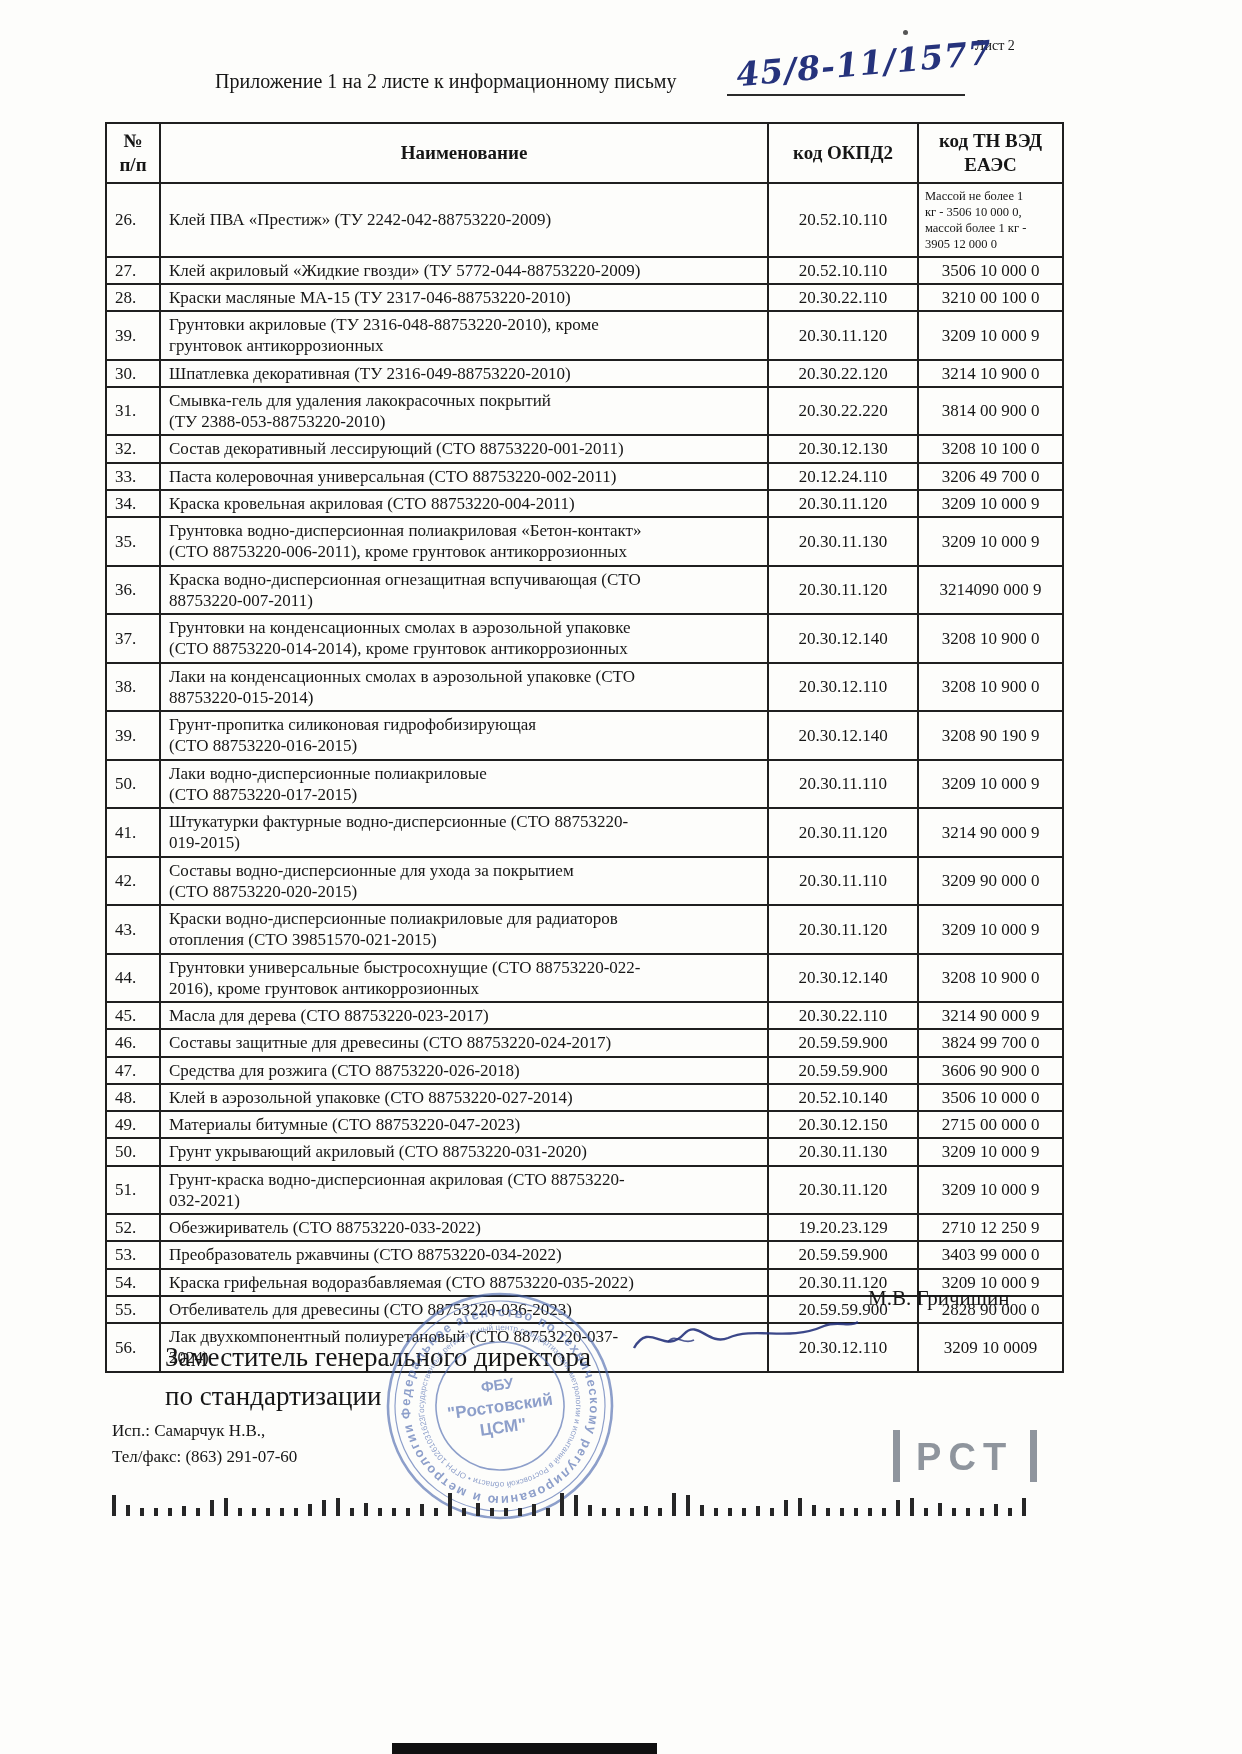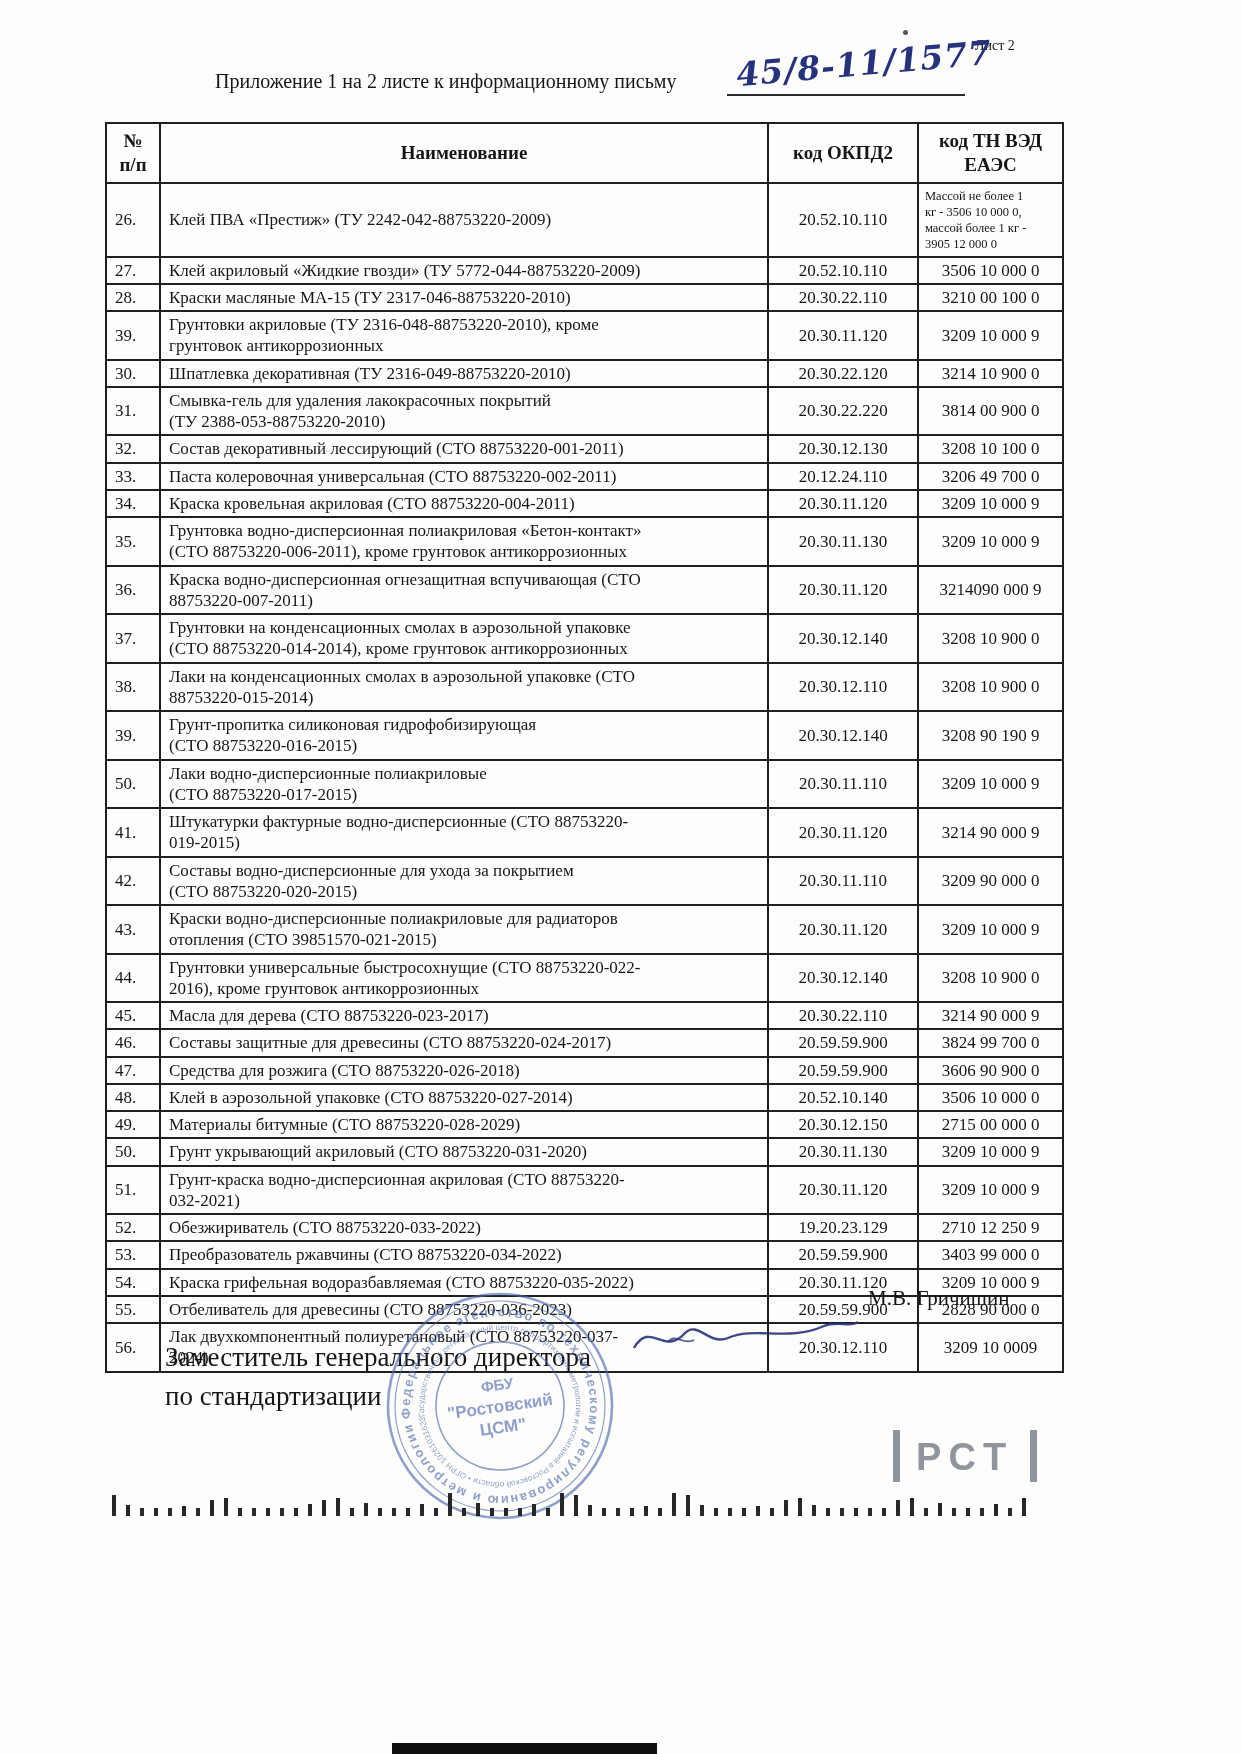--- a/index.html
+++ b/index.html
@@ -246,21 +246,21 @@
       <td class="c-tnved">3606 90 900 0</td>
     </tr>
         <tr>
       <td class="c-num">48.</td>
       <td class="c-name">Клей в аэрозольной упаковке (СТО 88753220-027-2014)</td>
       <td class="c-okpd">20.52.10.140</td>
       <td class="c-tnved">3506 10 000 0</td>
     </tr>
         <tr>
       <td class="c-num">49.</td>
-      <td class="c-name">Материалы битумные (СТО 88753220-028-2029)</td>
+      <td class="c-name">Материалы битумные (СТО 88753220-047-2023)</td>
       <td class="c-okpd">20.30.12.150</td>
       <td class="c-tnved">2715 00 000 0</td>
     </tr>
         <tr>
       <td class="c-num">50.</td>
       <td class="c-name">Грунт укрывающий акриловый (СТО 88753220-031-2020)</td>
       <td class="c-okpd">20.30.11.130</td>
       <td class="c-tnved">3209 10 000 9</td>
     </tr>
         <tr>
@@ -327,20 +327,24 @@
       <textPath href="#oring">Федеральное агентство по техническому регулированию и метрологии •</textPath>
     </text>
     <text font-size="8.2" fill="#4a66ad" font-family="Liberation Sans, sans-serif">
       <textPath href="#iring">Государственный региональный центр стандартизации, метрологии и испытаний в Ростовской области • ОГРН 1026103162333</textPath>
     </text>
     <text x="118" y="102" text-anchor="middle" font-size="15" font-weight="bold" fill="#4a66ad" font-family="Liberation Sans, sans-serif">ФБУ</text>
     <text x="118" y="124" text-anchor="middle" font-size="17" font-weight="bold" fill="#4a66ad" font-family="Liberation Sans, sans-serif">"Ростовский</text>
     <text x="118" y="145" text-anchor="middle" font-size="17" font-weight="bold" fill="#4a66ad" font-family="Liberation Sans, sans-serif">ЦСМ"</text>
   </svg>
 
+  <div class="executor">
+    <div>Исп.: Самарчук Н.В.,</div>
+    <div>Тел/факс: (863) 291-07-60</div>
+  </div>
 
   <div class="rst">РСТ</div>
 
   <div class="barcode">
       <span style="height: 21px;"></span>
       <span style="height: 11px;"></span>
       <span style="height: 8px;"></span>
       <span style="height: 8px;"></span>
       <span style="height: 8px;"></span>
       <span style="height: 10px;"></span>

